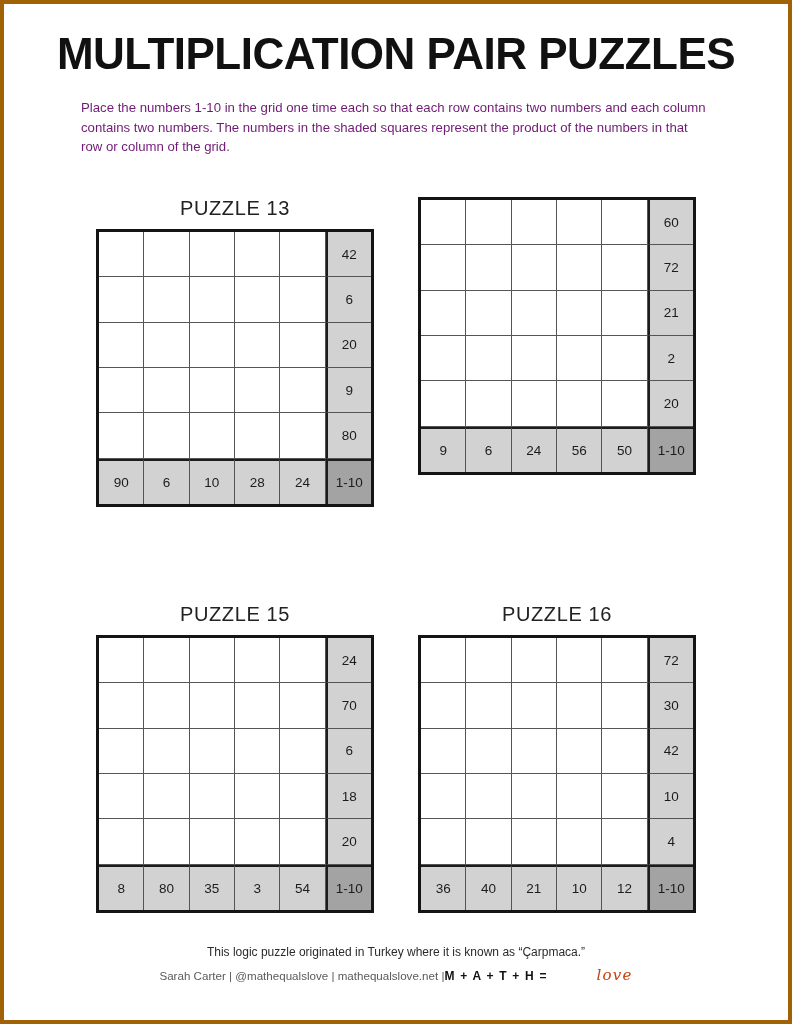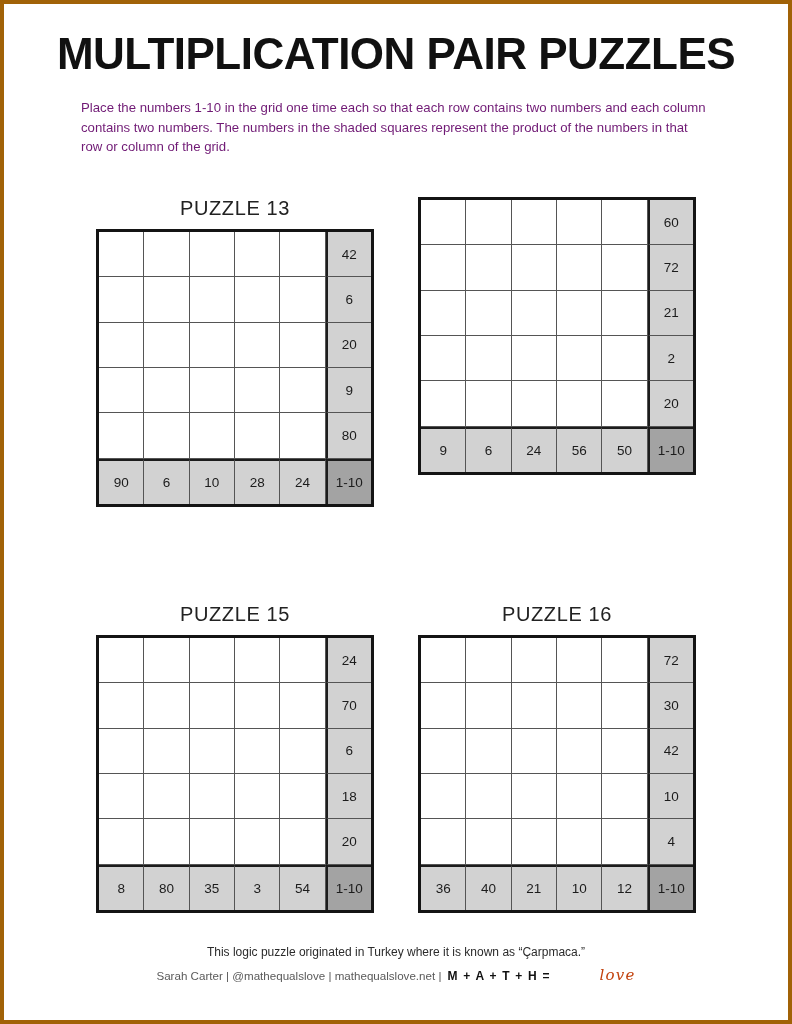--- a/index.html
+++ b/index.html
@@ -131,21 +131,20 @@
     gap: 0;
   }
   .credit-text { color: #5a5a5a; }
   .logo {
     display: inline-flex;
     align-items: baseline;
     font-weight: bold;
     font-size: 12px;
     letter-spacing: 1.2px;
     color: #111111;
-    padding-left: 6px;
     gap: 46px;
   }
   .logo-love {
     color: #c2410c;
     font-family: "DejaVu Serif", serif;
     font-style: italic;
     font-weight: normal;
     font-size: 15px;
     padding-left: 3px;
   }

